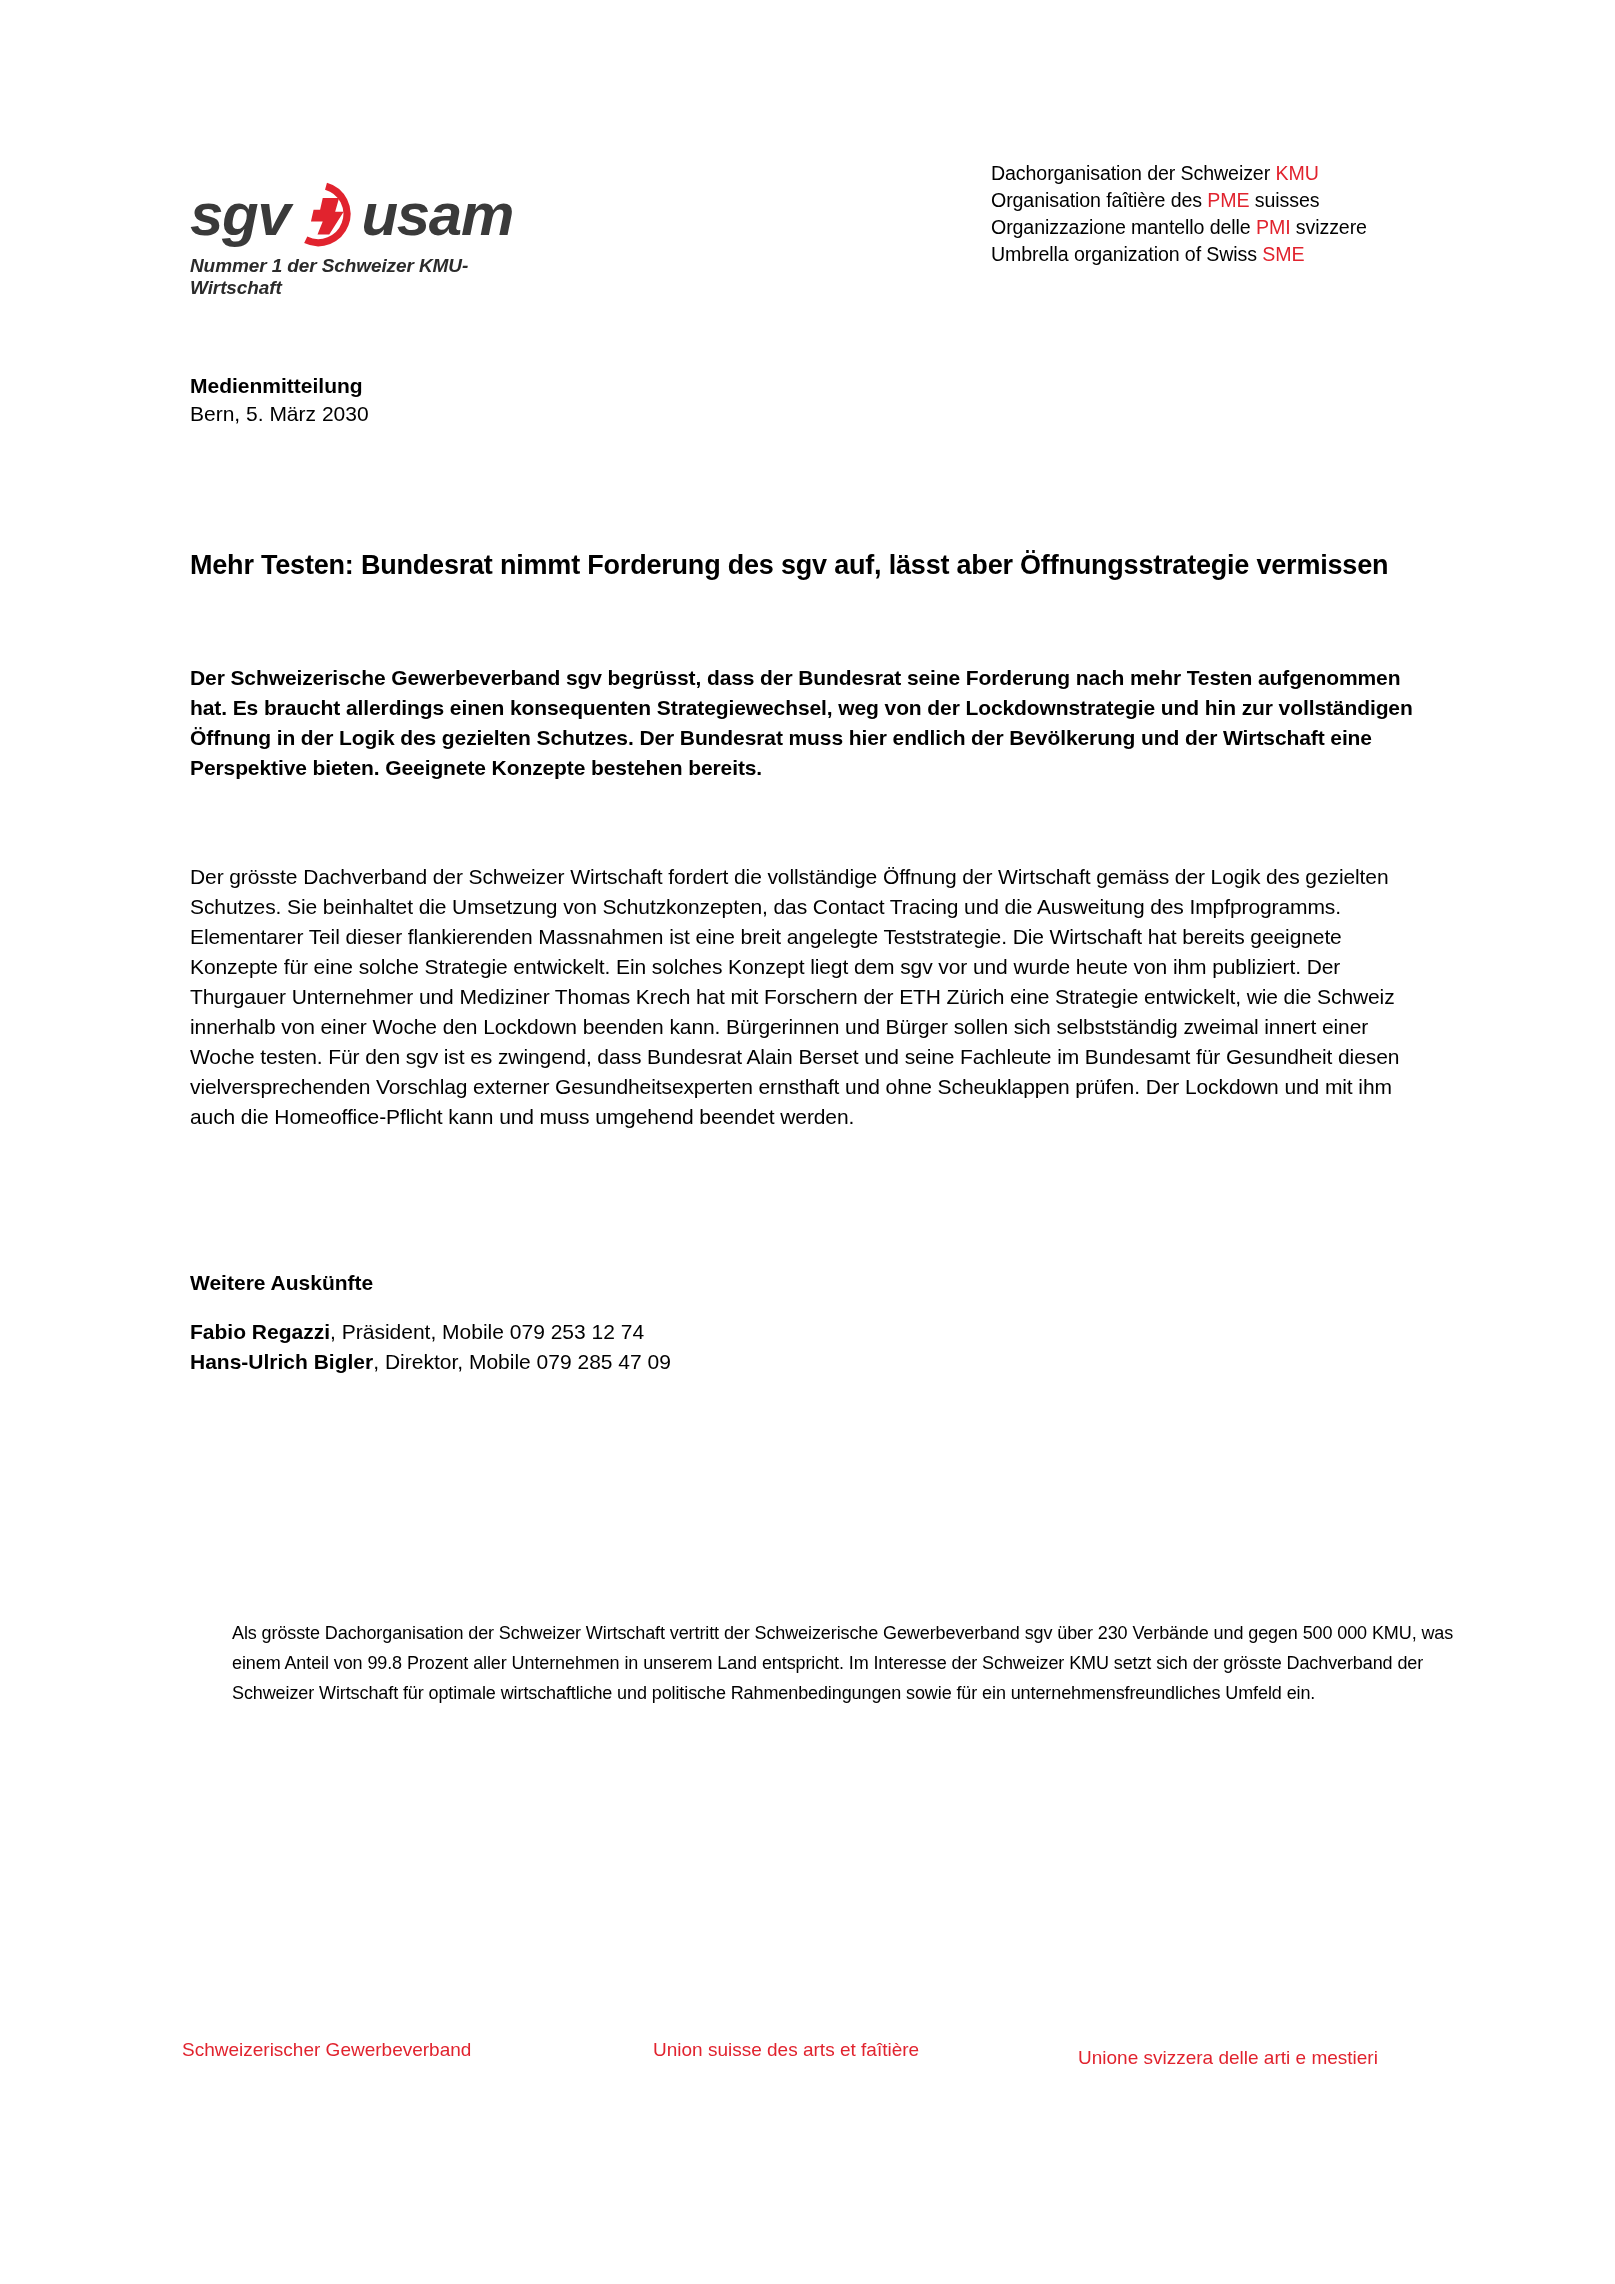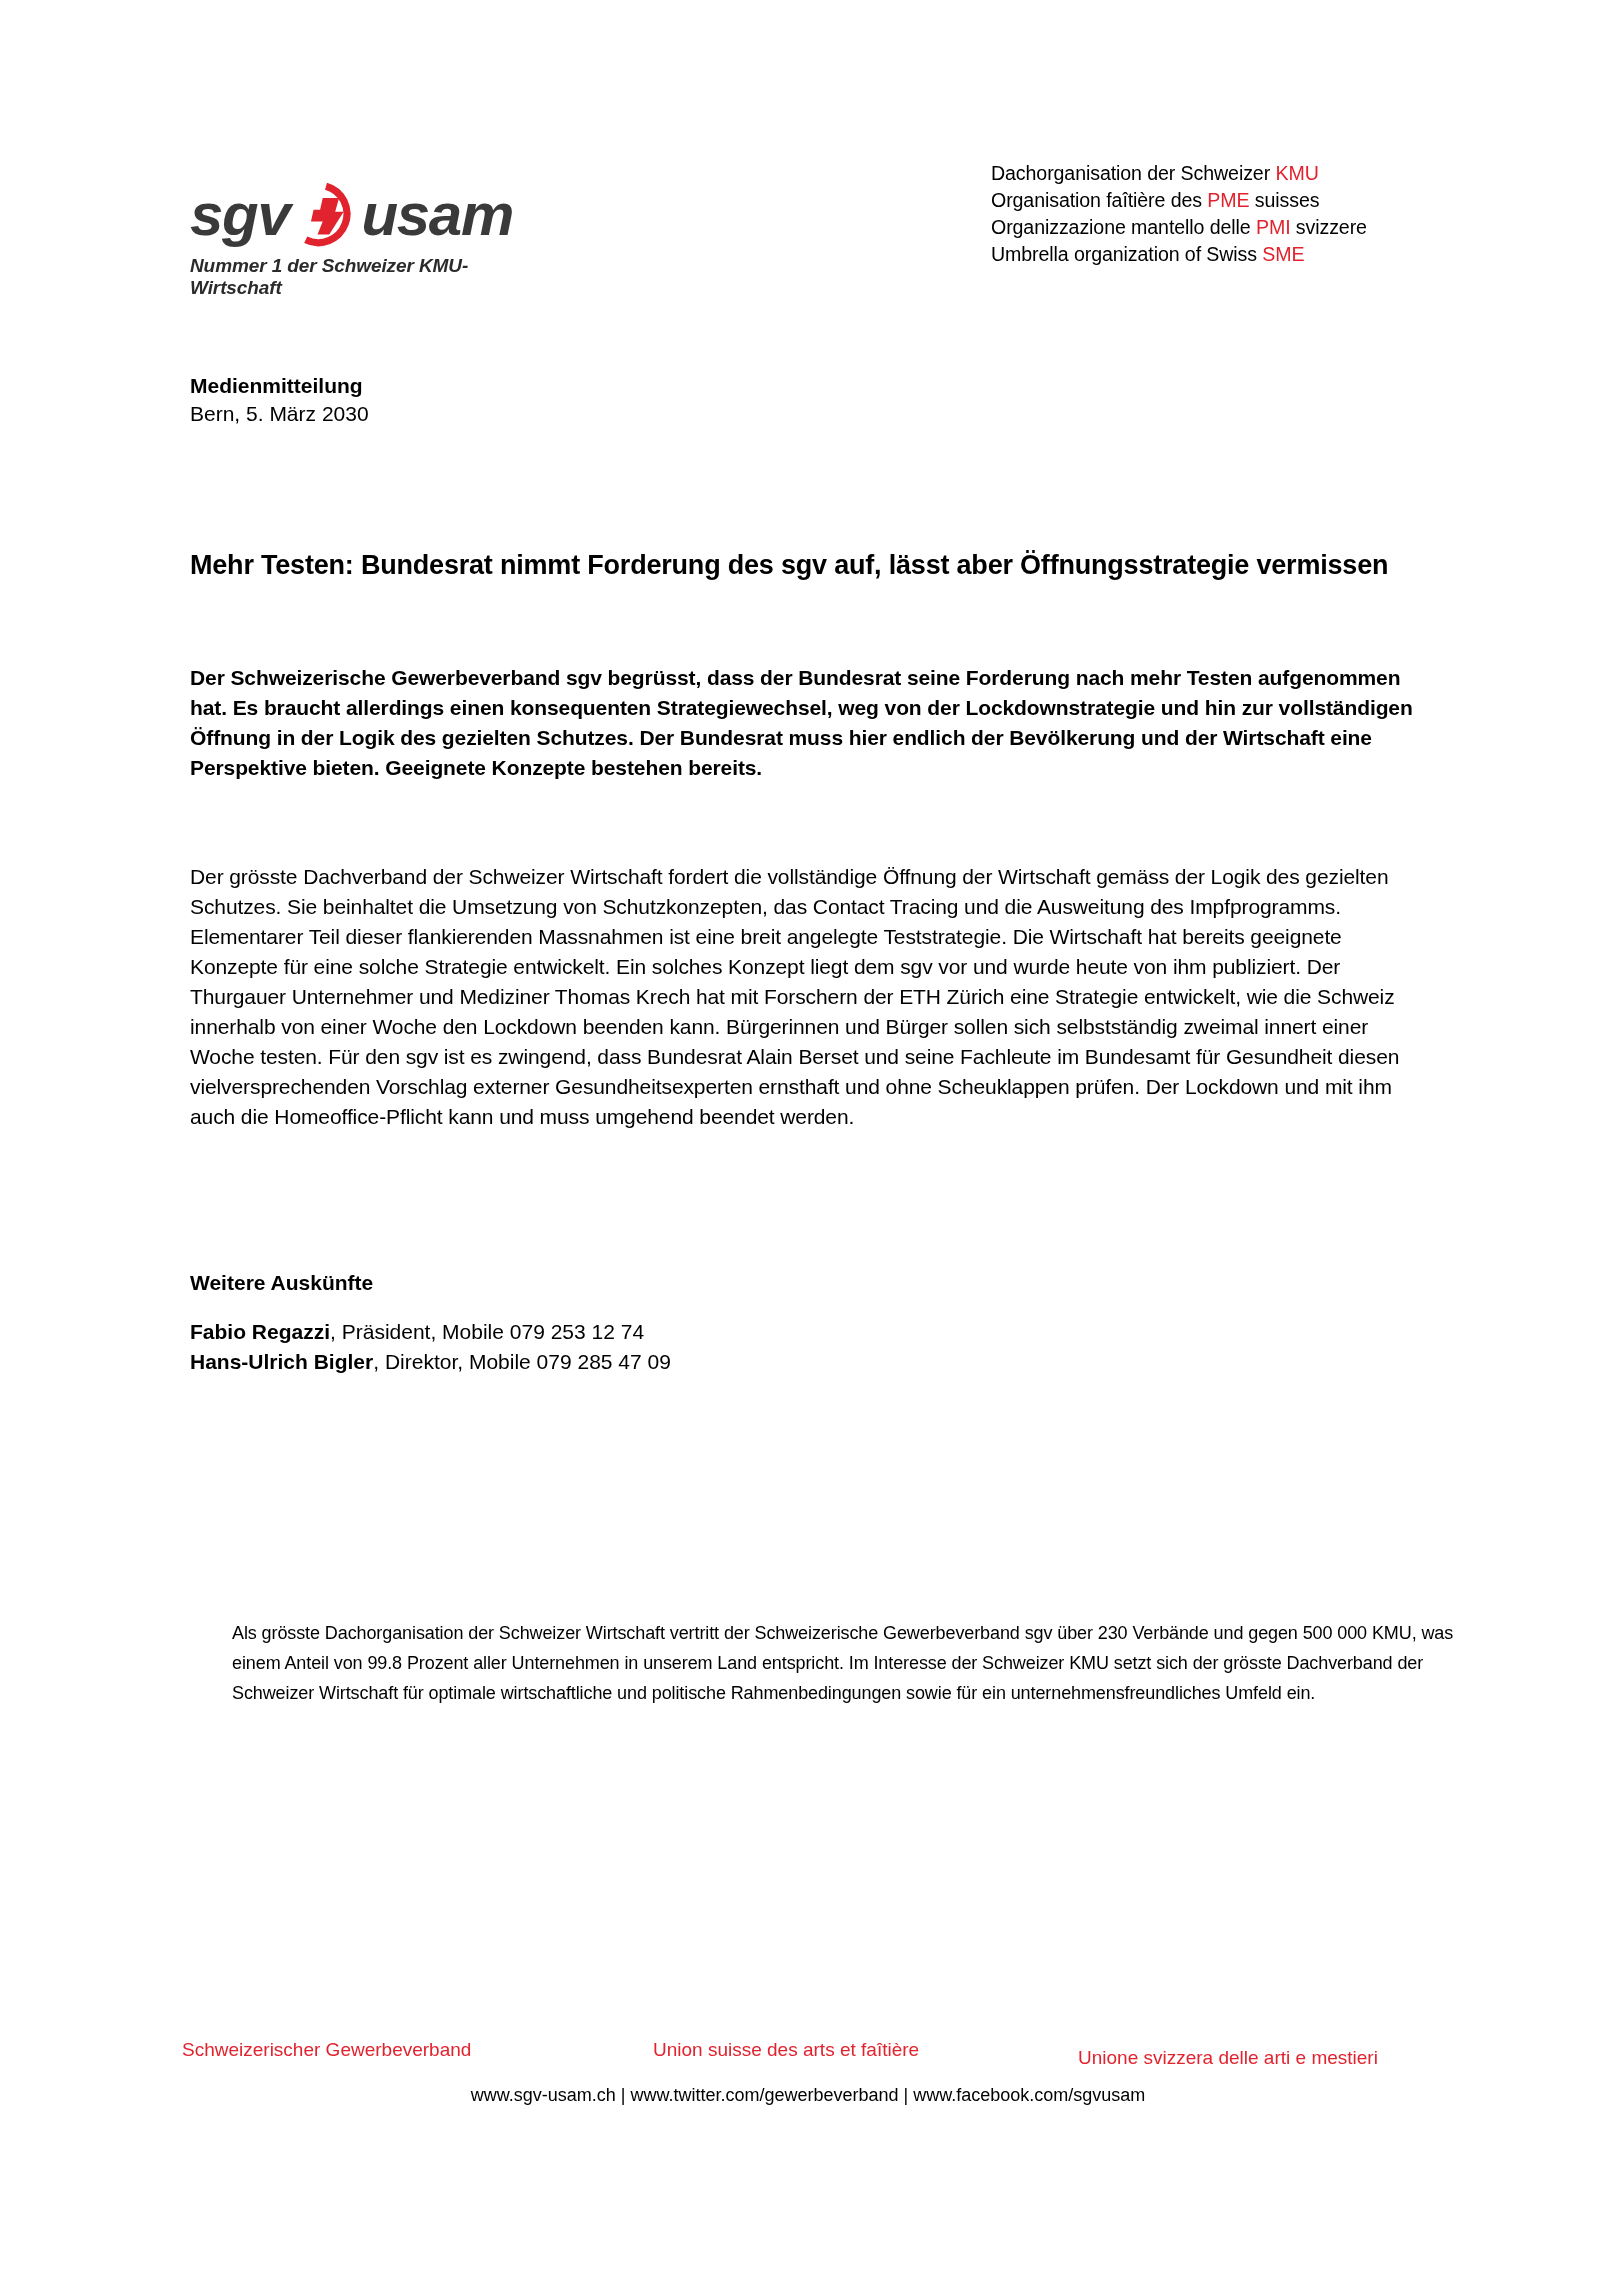--- a/index.html
+++ b/index.html
@@ -251,18 +251,17 @@
 
   </div>
 
   <div class="footer">
     <div class="footer-orgs">
       <span class="org1">Schweizerischer Gewerbeverband</span>
       <span class="org2">Union suisse des arts et faîtière</span>
       <span class="org3">Unione svizzera delle arti e mestieri</span>
     </div>
     <div class="footer-lines">
-      <div>www.sgv-usam.ch  |  www.twitter.com/gewerbeverband  |  www.facebook.com/sgvusam</div>
     </div>
   </div>
 
 </div>
 
 
 </body></html>

